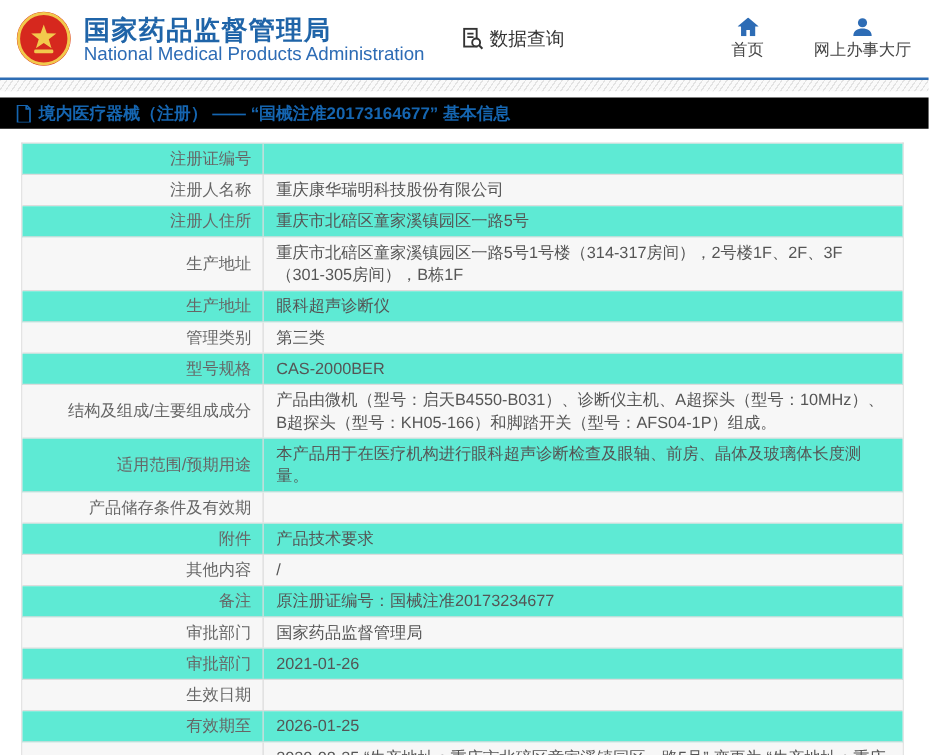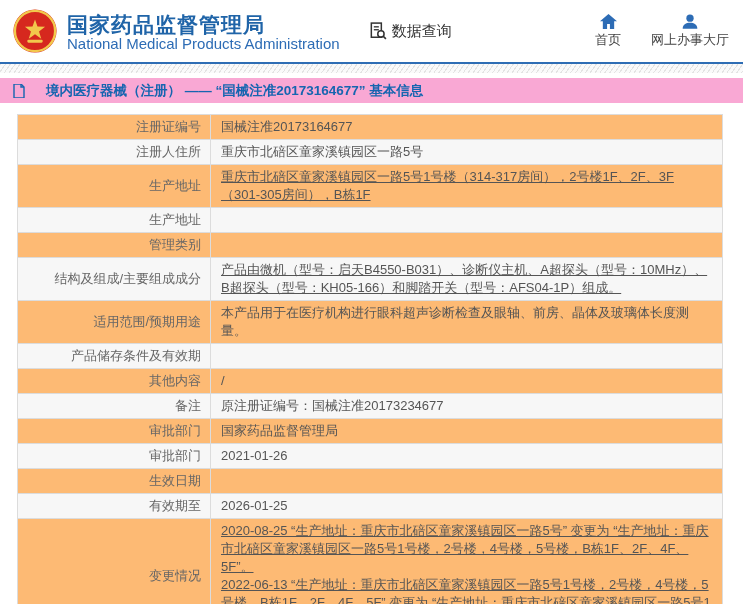--- a/index.html
+++ b/index.html
@@ -37,21 +37,21 @@
     align-items: flex-end;
     gap: 4px;
     margin-left: 28px;
     font-size: 15px;
     color: #333;
     cursor: pointer;
   }
   .header-nav {
     margin-left: auto;
     display: flex;
-    gap: 30px;
+    gap: 40px;
   }
   .nav-item {
     display: flex;
     flex-direction: column;
     align-items: center;
     gap: 2px;
     font-size: 13px;
     color: #444;
     text-decoration: none;
     cursor: pointer;
@@ -63,40 +63,40 @@
       125deg,
       #e3e3e3 0px, #e3e3e3 1px,
       #fafafa 1px, #fafafa 4px
     );
   }
 
   
   .breadcrumb {
     margin-top: 5px;
     height: 25px;
-    background: #f9a8d4;
+    background: #000000;
     display: flex;
     align-items: center;
     padding: 0 13px;
-    gap: 21px;
+    gap: 6px;
     font-size: 13.5px;
     color: #1565b0;
     font-weight: bold;
   }
 
   
   .detail-table {
     margin: 11px 20px 0 17px;
     border: 1px solid #dcdcdc;
     border-bottom: none;
   }
   .trow {
     display: flex;
     border-bottom: 1px solid #dcdcdc;
-    background: #fdba74;
+    background: #5eead4;
   }
   .trow:nth-child(even) { background: #f7f7f7; }
   .tlabel {
     width: 193px;
     flex: 0 0 auto;
     text-align: right;
     padding: 3px 9px 3px 4px;
     font-size: 13px;
     line-height: 18px;
     color: #666;
@@ -109,21 +109,21 @@
   .tvalue {
     flex: 1;
     padding: 3px 10px;
     font-size: 13px;
     line-height: 18px;
     color: #555;
     white-space: pre-line;
     display: flex;
     align-items: center;
   }
-  .tvalue.top { align-items: flex-start; text-decoration: underline; }
+  .tvalue.top { align-items: flex-start; }
 </style>
 </head>
 <body>
 
 <div class="header">
   <div class="logo">
     <svg class="emblem" viewBox="0 0 48 48">
       <circle cx="24" cy="24" r="22.5" fill="#d6281e"></circle>
       <circle cx="24" cy="24" r="21" fill="none" stroke="#f2c94c" stroke-width="2.5"></circle>
       <path d="M24 12 l2.6 7.4 7.9 .2 -6.3 4.8 2.3 7.6 -6.5-4.5 -6.5 4.5 2.3-7.6 -6.3-4.8 7.9-.2 Z" fill="#f2c94c"></path>
@@ -171,47 +171,60 @@
     <path d="M1 0 H8 L11 3 V14 H1 Z" fill="none" stroke="#1565b0" stroke-width="1.4"></path>
     <path d="M8 0 V3 H11" fill="none" stroke="#1565b0" stroke-width="1.4"></path>
   </svg>
   <span>境内医疗器械（注册） —— “国械注准20173164677” 基本信息</span>
 </div>
 
 <div class="detail-table">
 
   <div class="trow">
     <div class="tlabel">注册证编号</div>
-    <div class="tvalue">国械注准20173164677</div>
+  </div>
+  <div class="trow">
+    <div class="tlabel">注册人名称</div>
+    <div class="tvalue">重庆康华瑞明科技股份有限公司</div>
   </div>
   <div class="trow">
     <div class="tlabel">注册人住所</div>
     <div class="tvalue">重庆市北碚区童家溪镇园区一路5号</div>
   </div>
   <div class="trow">
     <div class="tlabel">生产地址</div>
     <div class="tvalue top">重庆市北碚区童家溪镇园区一路5号1号楼（314-317房间），2号楼1F、2F、3F（301-305房间），B栋1F</div>
   </div>
   <div class="trow">
     <div class="tlabel">生产地址</div>
+    <div class="tvalue">眼科超声诊断仪</div>
   </div>
   <div class="trow">
     <div class="tlabel">管理类别</div>
+    <div class="tvalue">第三类</div>
+  </div>
+  <div class="trow">
+    <div class="tlabel">型号规格</div>
+    <div class="tvalue">CAS-2000BER</div>
   </div>
   <div class="trow">
     <div class="tlabel">结构及组成/主要组成成分</div>
     <div class="tvalue top">产品由微机（型号：启天B4550-B031）、诊断仪主机、A超探头（型号：10MHz）、B超探头（型号：KH05-166）和脚踏开关（型号：AFS04-1P）组成。</div>
   </div>
   <div class="trow">
     <div class="tlabel">适用范围/预期用途</div>
     <div class="tvalue">本产品用于在医疗机构进行眼科超声诊断检查及眼轴、前房、晶体及玻璃体长度测量。</div>
   </div>
   <div class="trow">
     <div class="tlabel">产品储存条件及有效期</div>
     <div class="tvalue"></div>
+  </div>
+  <div class="trow">
+    <div class="tlabel">附件</div>
+    <div class="tvalue">产品技术要求</div>
   </div>
   <div class="trow">
     <div class="tlabel">其他内容</div>
     <div class="tvalue">/</div>
   </div>
   <div class="trow">
     <div class="tlabel">备注</div>
     <div class="tvalue">原注册证编号：国械注准20173234677</div>
   </div>
   <div class="trow">

